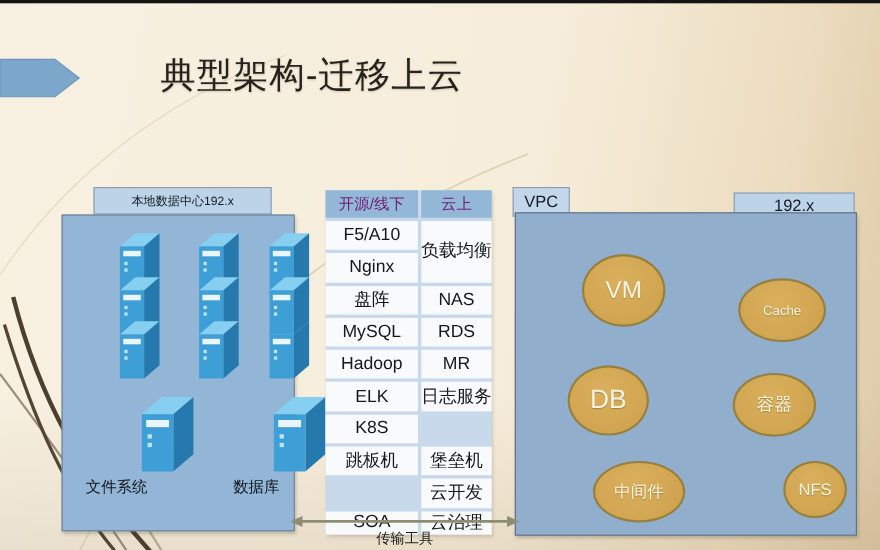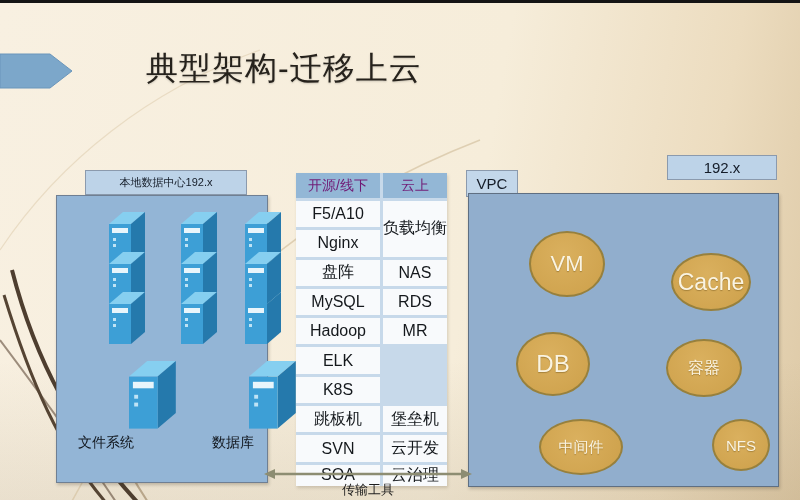--- a/index.html
+++ b/index.html
@@ -49,39 +49,39 @@
     display:flex;align-items:center;justify-content:center;white-space:nowrap;
   }
   
   .vpc-tab{
     position:absolute;left:466px;top:170px;width:52px;height:27px;
     background:#c3d7ea;border:1px solid #8b9aad;box-sizing:border-box;
     display:flex;align-items:center;justify-content:center;
     font-size:15px;color:#141c28;
   }
   .subnet-tab{
-    position:absolute;left:667px;top:155px;width:110px;height:25px;
+    position:absolute;left:667px;top:175px;width:110px;height:25px;
     background:#bdd3e8;border:1px solid #8b9aad;box-sizing:border-box;
     display:flex;align-items:center;justify-content:center;
     font-size:15px;color:#141c28;
   }
   .vpc-box{
     position:absolute;left:468px;top:193px;width:311px;height:294px;
     background:#91aecd;border:1px solid #5f6f82;box-sizing:border-box;
     box-shadow:1px 2px 3px rgba(60,50,30,0.25);
   }
   .node{
     position:absolute;border-radius:50%;
     background:radial-gradient(circle at 45% 35%,#dab05e,#cda04a);
     border:2px solid #97803d;box-sizing:border-box;
     color:#faf4e2;display:flex;align-items:center;justify-content:center;
     text-shadow:0 1px 1px rgba(120,90,30,0.5);
   }
   .n-vm{left:60px;top:37px;width:76px;height:66px;font-size:22px;}
-  .n-cache{left:202px;top:59px;width:80px;height:58px;font-size:23px;}
+  .n-cache{left:202px;top:59px;width:80px;height:58px;font-size:12px;}
   .n-db{left:47px;top:138px;width:74px;height:64px;font-size:24px;}
   .n-container{left:197px;top:145px;width:76px;height:58px;font-size:16px;}
   .n-middleware{left:70px;top:225px;width:84px;height:56px;font-size:15px;}
   .n-nfs{left:243px;top:225px;width:58px;height:52px;font-size:15px;}
   .transfer-arrow{position:absolute;left:264px;top:466px;}
   .transfer-label{
     position:absolute;left:330px;top:481px;width:76px;text-align:center;
     font-size:13px;color:#1d1d1d;
   }
 </style>
@@ -153,27 +153,27 @@
     <div class="td" style="grid-area:4/1">盘阵</div>
     <div class="td" style="grid-area:4/2">NAS</div>
 
     <div class="td" style="grid-area:5/1">MySQL</div>
     <div class="td" style="grid-area:5/2">RDS</div>
 
     <div class="td" style="grid-area:6/1">Hadoop</div>
     <div class="td" style="grid-area:7/1">ELK</div>
 
     <div class="td" style="grid-area:6/2">MR</div>
+    <div class="td" style="grid-area:7/2">日志服务</div>
 
     <div class="td" style="grid-area:8/1">K8S</div>
 
     <div class="td" style="grid-area:9/1">跳板机</div>
     <div class="td" style="grid-area:9/2">堡垒机</div>
 
-    <div class="td" style="grid-area:10/1">SVN</div>
     <div class="td" style="grid-area:10/2">云开发</div>
 
     <div class="td" style="grid-area:11/1">SOA</div>
     <div class="td" style="grid-area:11/2">云治理</div>
   </div>
 
   <div class="vpc-tab">VPC</div>
   <div class="subnet-tab">192.x</div>
 
   <div class="vpc-box">

